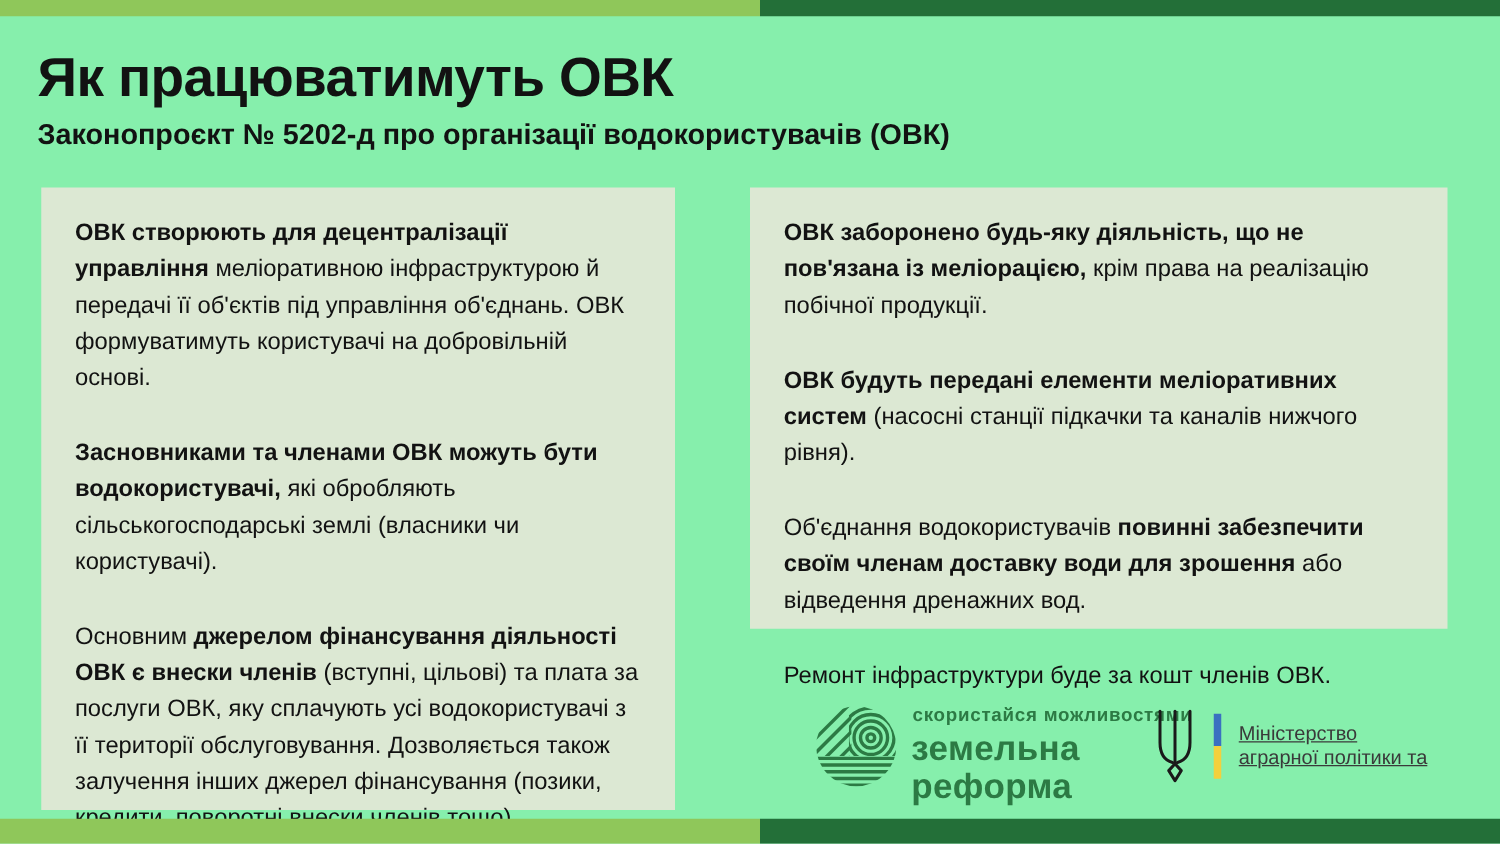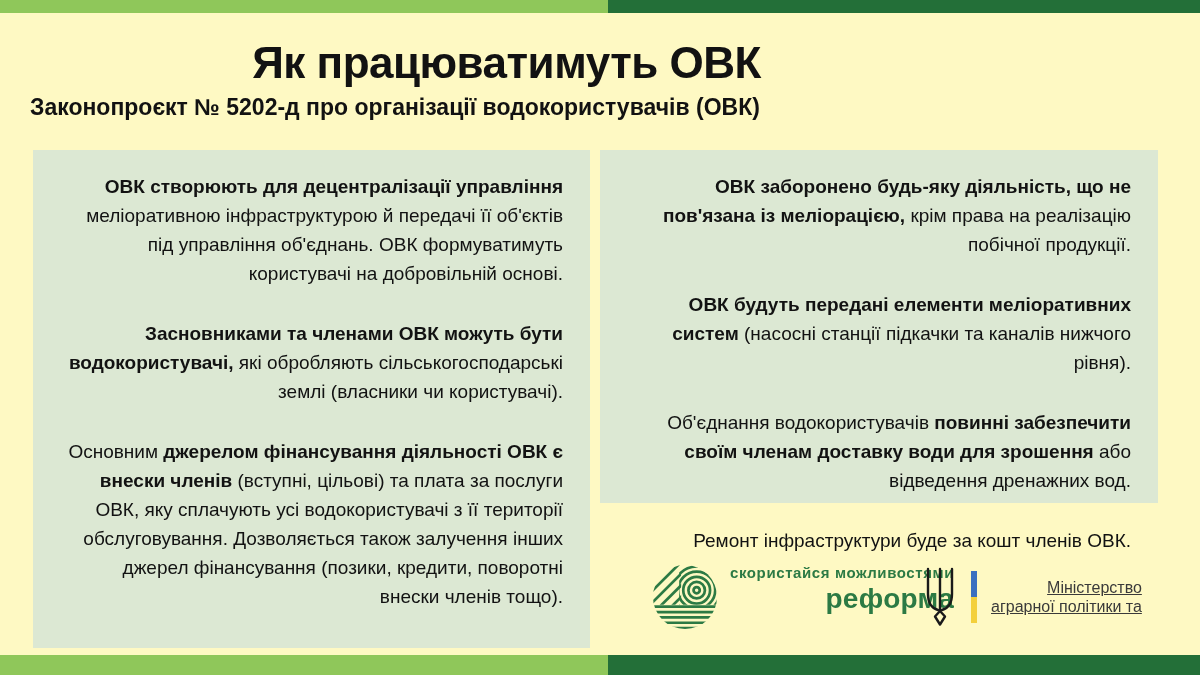--- a/index.html
+++ b/index.html
@@ -1,34 +1,34 @@
 <!DOCTYPE html>
 <html lang="uk"><head>
 <meta charset="utf-8">
 <style>
   html,body{margin:0;padding:0;background:#ffffff;}
   body{width:1200px;height:675px;overflow:hidden;
        font-family:"Liberation Sans","DejaVu Sans",sans-serif;color:#121212;}
-  .slide{position:relative;width:1200px;height:675px;background:#fef9c3;text-align:right;}
+  .slide{position:relative;width:1200px;height:675px;background:#86efac;}
 
   
   .strip{position:absolute;left:0;width:1200px;display:flex;}
   .strip-top{top:0;height:13px;}
   .strip-bottom{top:655px;height:20px;}
   .strip .light{width:608px;height:100%;background:#8fc75a;}
   .strip .dark{flex:1;height:100%;background:#236f38;}
 
   
   .header{position:absolute;left:30px;top:38px;}
   .title{margin:0;font-size:44px;line-height:50px;font-weight:800;letter-spacing:-0.5px;color:#121212;}
   .subtitle{margin:6px 1px 0 0;font-size:23px;line-height:27px;font-weight:700;color:#121212;}
 
   
   .box{position:absolute;background:#dce8d3;padding:22px 27px;box-sizing:border-box;}
-  .box-left{left:33px;top:150px;width:557px;height:498px;}
+  .box-left{left:33px;top:150px;width:507px;height:498px;}
   .box-right{left:600px;top:150px;width:558px;height:353px;}
   .para{margin:0 0 31px 0;font-size:19px;line-height:29px;color:#121212;}
   .para:last-child{margin-bottom:0;}
   .seg{font-weight:400;}
   .seg.bold{font-weight:700;}
 
   
   .logo-landreform{position:absolute;left:651px;top:562px;display:flex;align-items:flex-start;}
   .lr-mark{width:68px;height:70px;margin-right:10px;}
   .lr-text{padding-top:2px;}
@@ -118,20 +118,21 @@
           <line x1="0" y1="45" x2="70" y2="45"></line>
             <line x1="0" y1="50.5" x2="70" y2="50.5"></line>
           <line x1="0" y1="56" x2="70" y2="56"></line>
             <line x1="0" y1="61.5" x2="70" y2="61.5"></line>
           <line x1="0" y1="67" x2="70" y2="67"></line>
         </g>
       </g>
     </svg>
     <div class="lr-text">
       <div class="lr-tagline">скористайся можливостями</div>
+      <div class="lr-name">земельна</div>
       <div class="lr-name">реформа</div>
     </div>
   </div>
 
   <div class="logo-ministry">
     <svg class="trident" viewBox="0 0 38 62" aria-hidden="true">
       <g stroke="#1a1a1a" stroke-width="2.4" fill="none" stroke-linecap="round" stroke-linejoin="round">
         <path d="M7,3 v25 c0,10 4.5,14.5 10,16"></path>
         <path d="M31,3 v25 c0,10 -4.5,14.5 -10,16"></path>
         <path d="M19,3 v42"></path>

